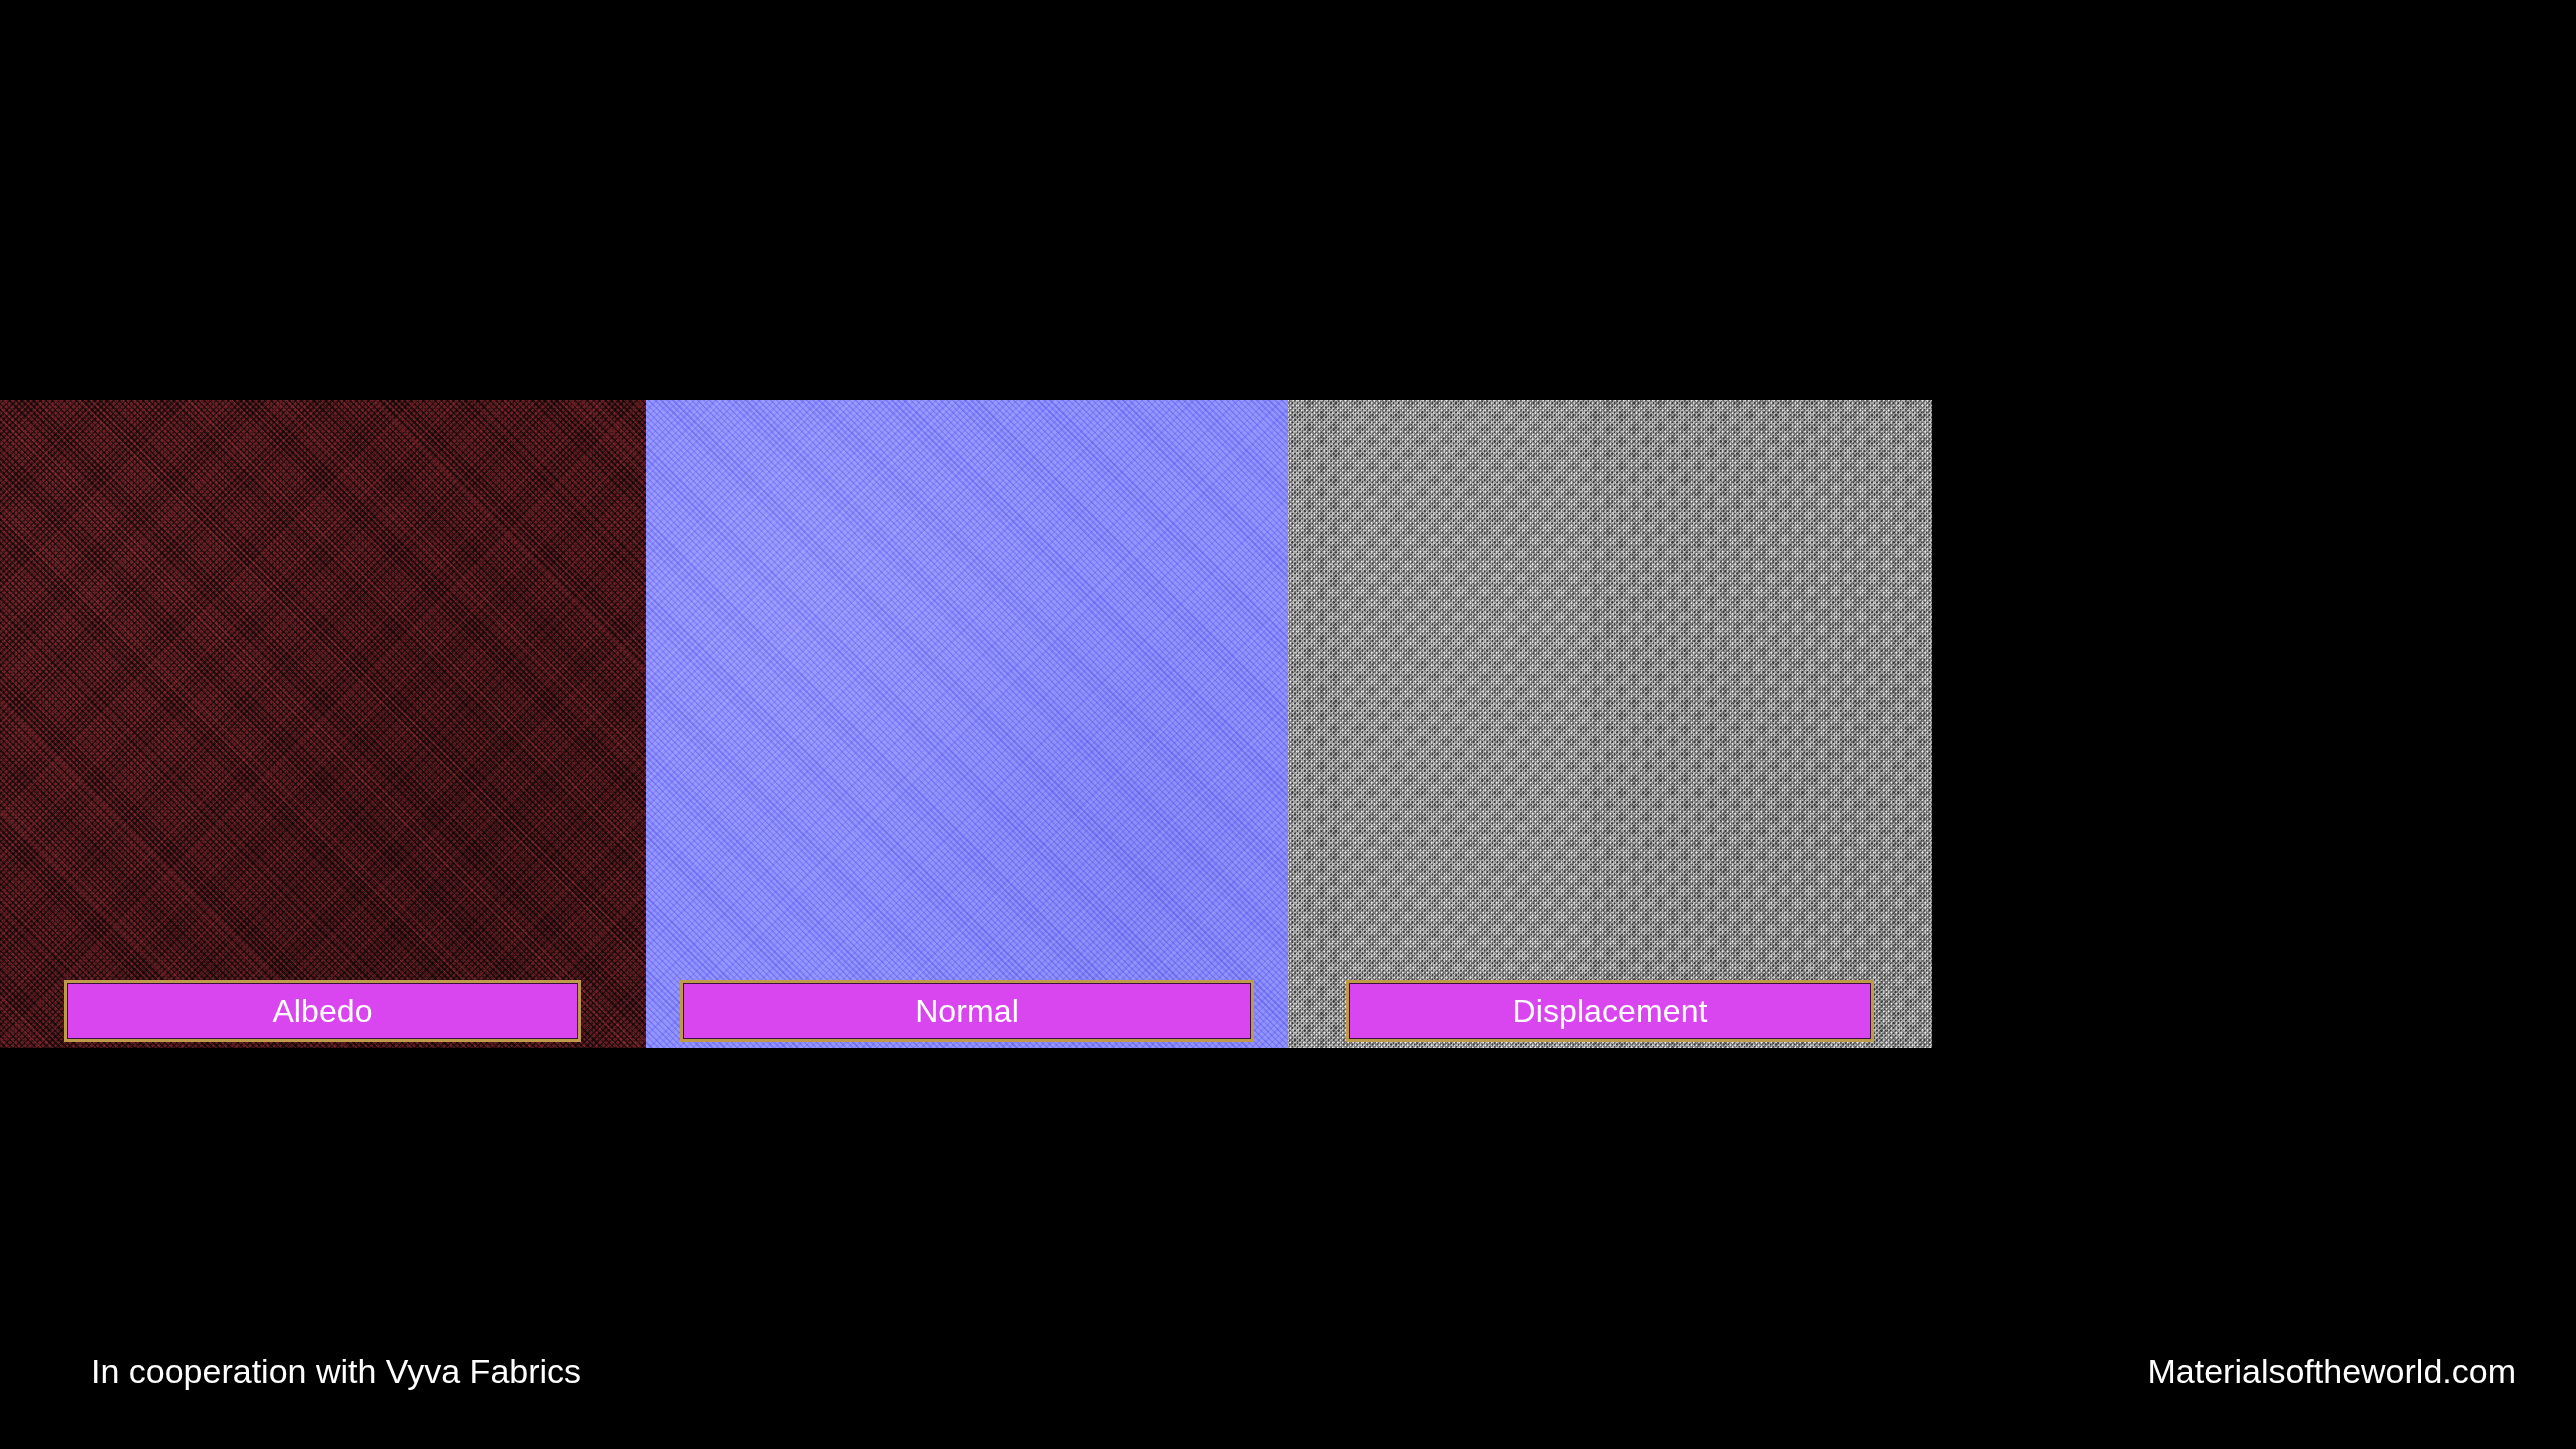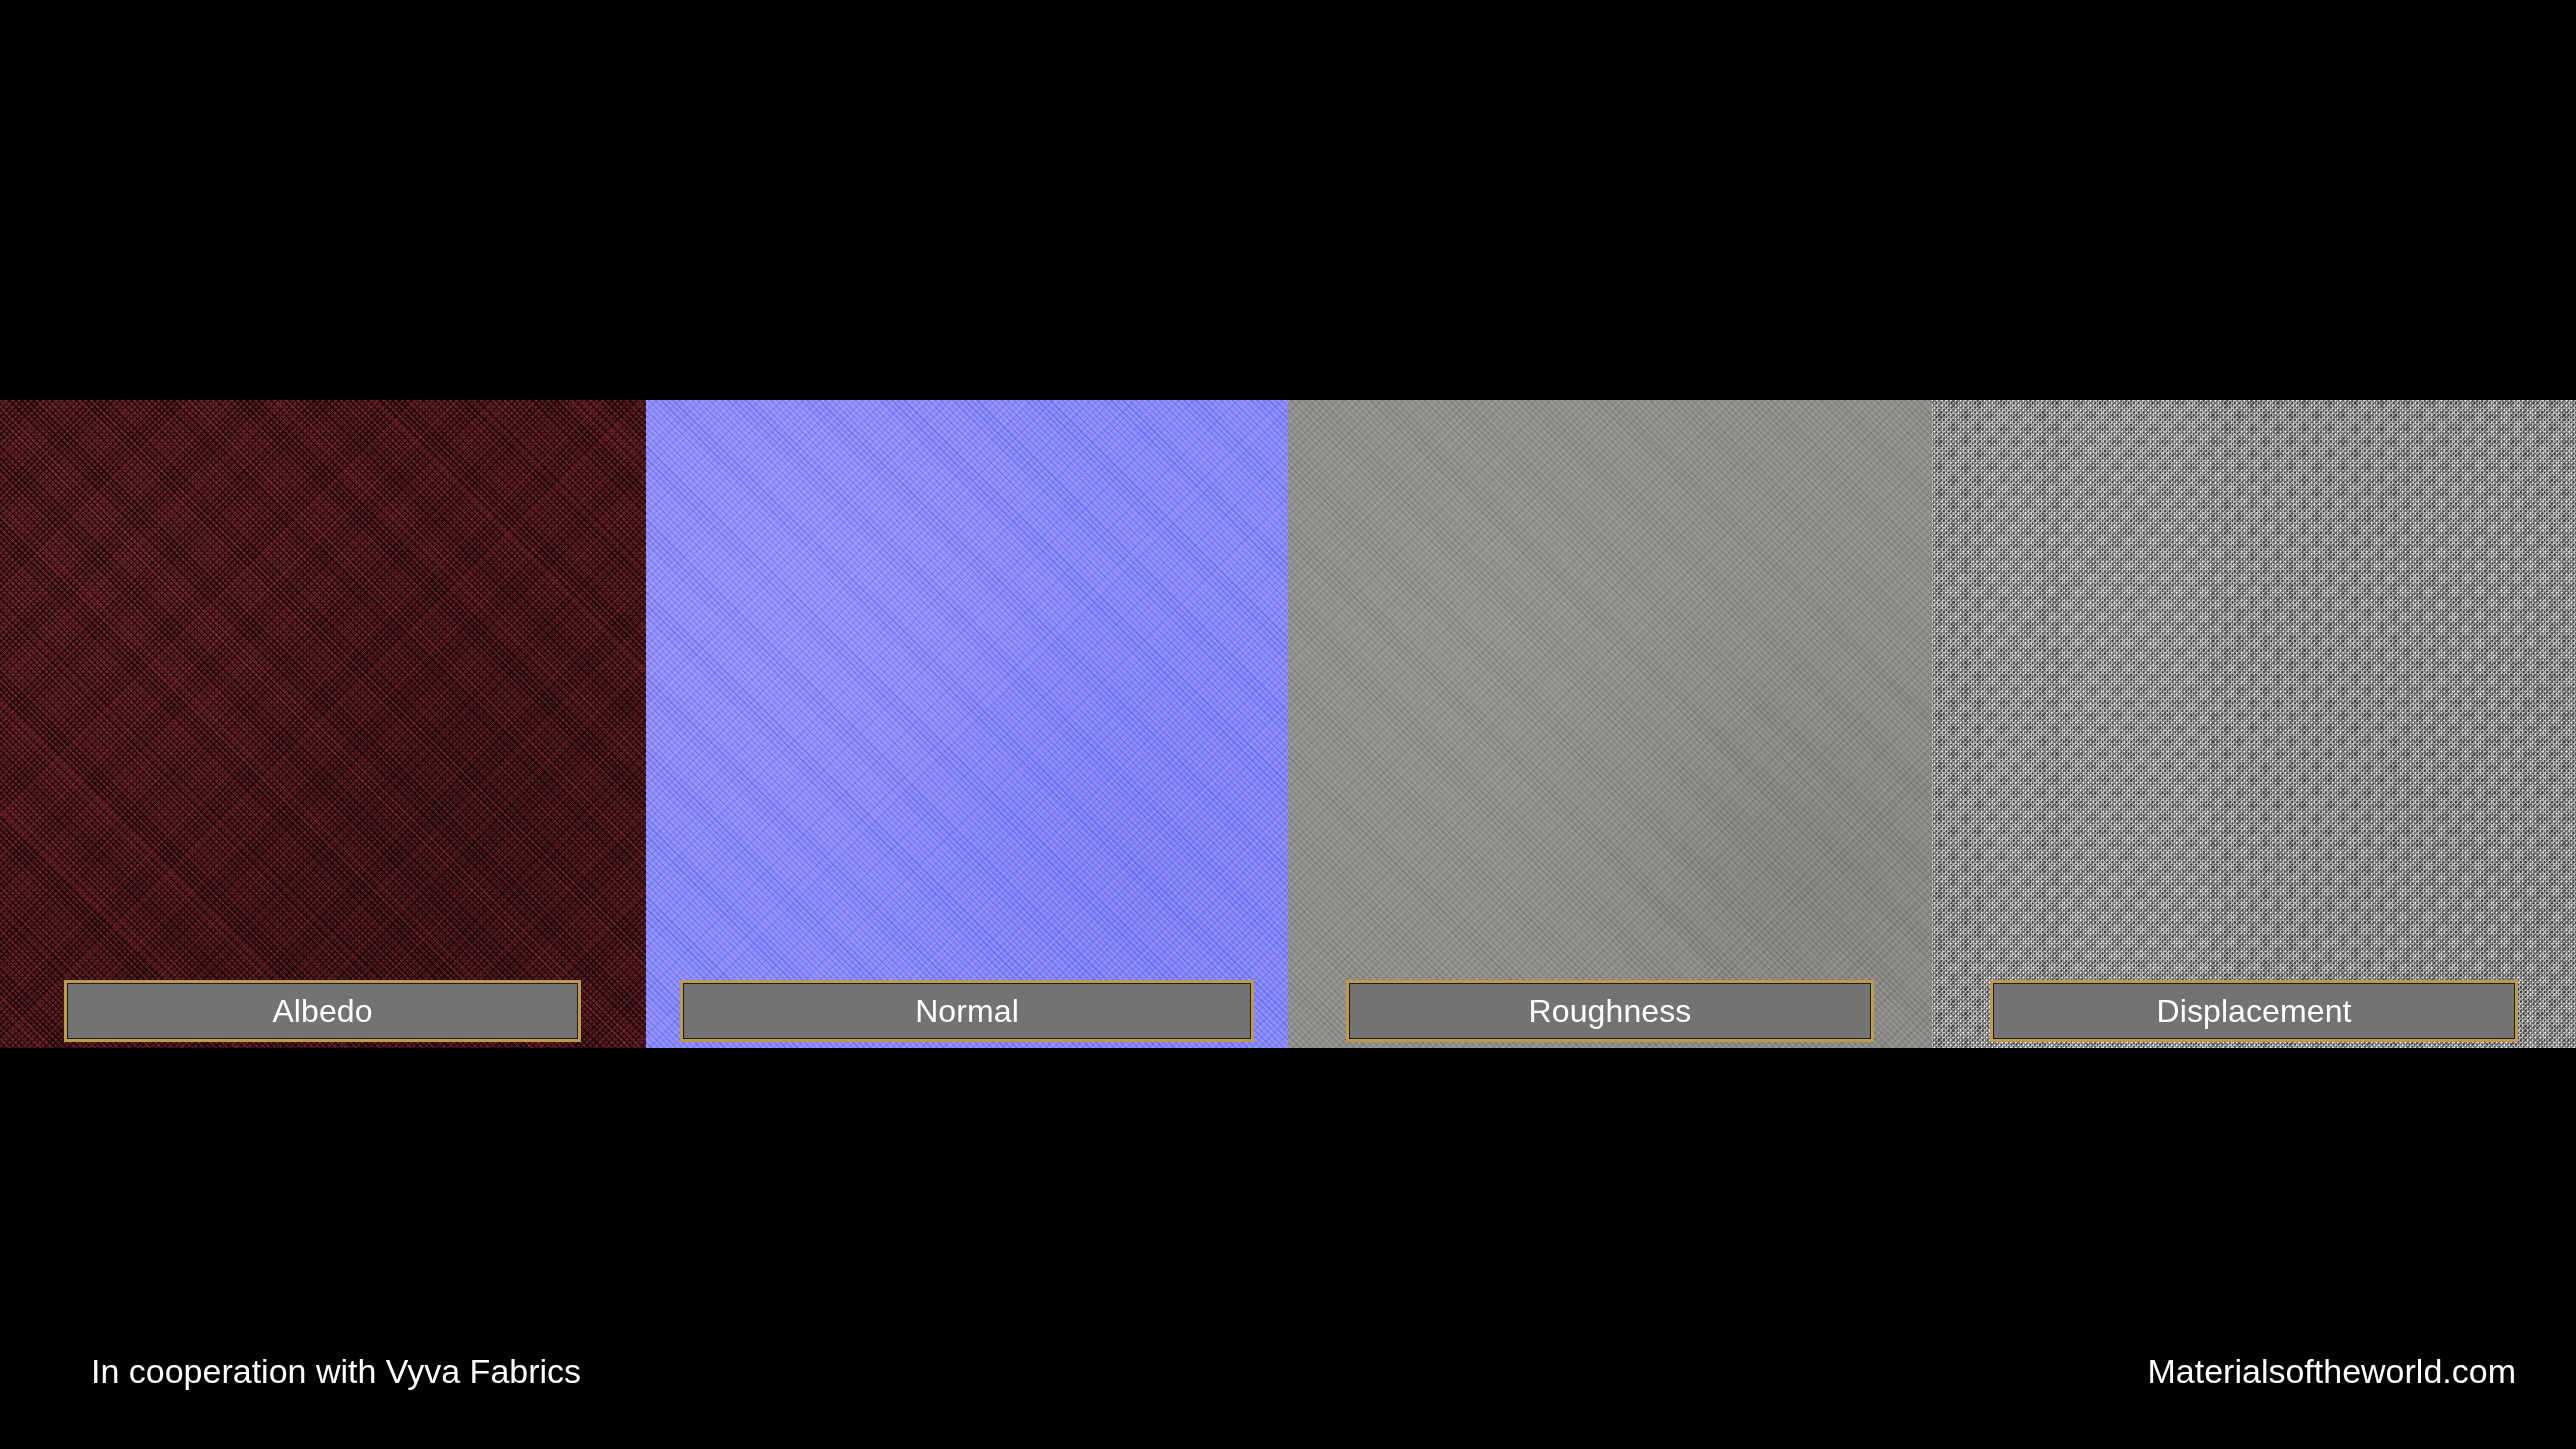--- a/index.html
+++ b/index.html
@@ -170,21 +170,21 @@
       radial-gradient(ellipse 60% 70% at 22% 30%, rgba(255,255,255,0.10), rgba(0,0,0,0) 70%),
       radial-gradient(ellipse 55% 60% at 80% 70%, rgba(0,0,0,0.10), rgba(0,0,0,0) 72%);
   }
 
   
   .map-label {
     position: absolute;
     bottom: 6px;
     height: 62px;
     border: 3.4px solid #be9a4a;
-    background: #737373;
+    background: #d946ef;
     box-sizing: border-box;
     display: flex;
     align-items: center;
     justify-content: center;
   }
   .map-label .label-inner-edge {
     position: absolute;
     inset: 0;
     border: 0.9px solid rgba(0,0,0,0.75);
     pointer-events: none;
@@ -247,31 +247,20 @@
     <div class="tex-layer weave-a"></div>
     <div class="tex-layer weave-b"></div>
     <div class="tex-layer weave-c"></div>
     <div class="tex-layer shade"></div>
     <div class="map-label">
       <span class="label-inner-edge"></span>
       <span class="label-text">Normal</span>
     </div>
   </div>
 
-  <div class="map-panel panel-roughness" style="width:644px;">
-    <div class="panel-base"></div>
-    <div class="tex-layer shade"></div>
-    <div class="tex-layer weave-a"></div>
-    <div class="tex-layer weave-b"></div>
-    <div class="tex-layer weave-c"></div>
-    <div class="map-label">
-      <span class="label-inner-edge"></span>
-      <span class="label-text">Roughness</span>
-    </div>
-  </div>
 
   <div class="map-panel panel-displacement" style="width:644px;">
     <div class="panel-base"></div>
     <div class="tex-layer shade"></div>
     <div class="tex-layer weave-a"></div>
     <div class="tex-layer weave-b"></div>
     <div class="tex-layer weave-c"></div>
     <div class="map-label">
       <span class="label-inner-edge"></span>
       <span class="label-text">Displacement</span>

